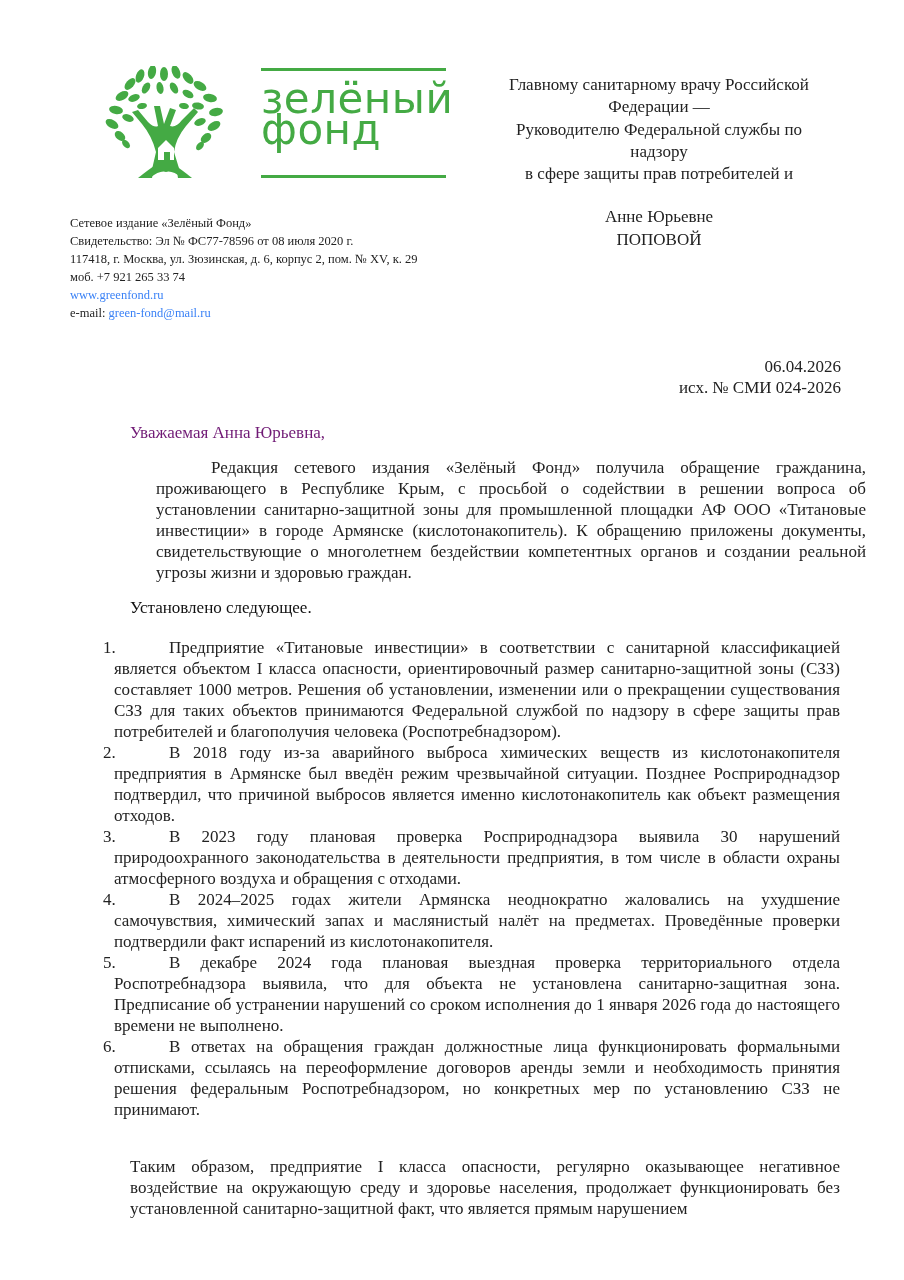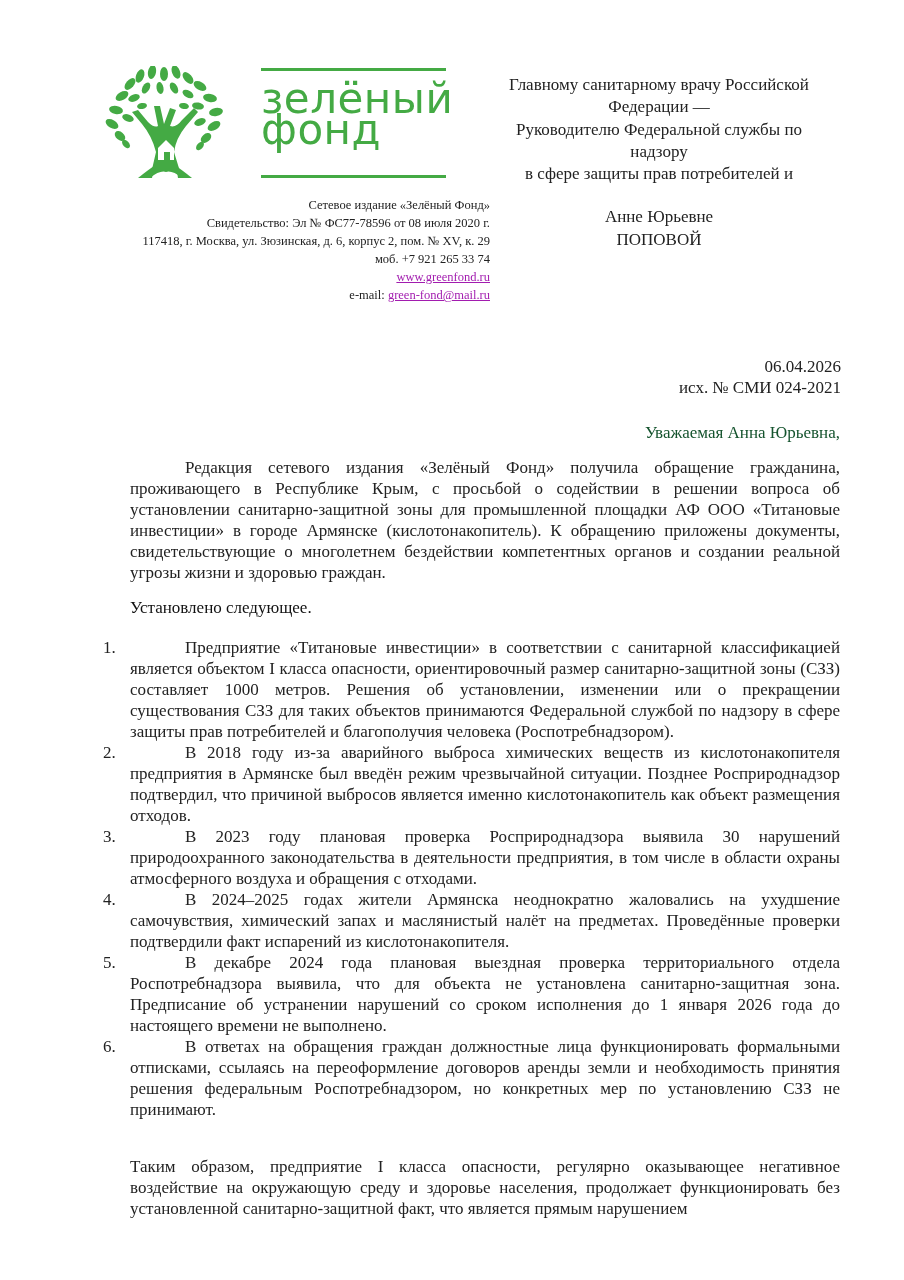--- a/index.html
+++ b/index.html
@@ -18,56 +18,56 @@
     .logo-rule.bottom { top: 107px; }
     .logo-text {
       position: absolute; left: 0; font-family: "DejaVu Sans", sans-serif;
       color: #44aa44; font-size: 42px; line-height: 42px; letter-spacing: 0.5px;
     }
     .logo-text.l1 { top: 10px; }
     .logo-text.l2 { top: 41px; }
 
     
     .publisher {
-      position: absolute; left: 70px; top: 196px; width: 420px;
-      text-align: right; font-size: 12.5px; line-height: 18px; color: #222;
+      position: absolute; left: 70px; top: 214px; width: 420px;
+      text-align: left; font-size: 12.5px; line-height: 18px; color: #222;
     }
-    .publisher a { color: #a21caf; text-decoration: underline; }
+    .publisher a { color: #3b82f6; }
 
     
     .addressee {
       position: absolute; right: 55px; top: 74px; width: 380px;
       text-align: center; font-size: 17px; line-height: 22.3px; color: #222;
     }
     .addressee .gap { height: 21px; }
 
     
     .dateblock {
       position: absolute; right: 63px; top: 356px; width: 300px;
       text-align: right; font-size: 17px; line-height: 21px; color: #222;
     }
 
     
     .salutation {
       position: absolute; left: 130px; width: 710px; top: 422px;
-      text-align: right; font-size: 17px; line-height: 21px; color: #14532d;
+      text-align: left; font-size: 17px; line-height: 21px; color: #701a75;
     }
     .body-text {
       position: absolute; left: 130px; width: 710px;
       font-size: 17px; line-height: 21px; text-align: justify; color: #222;
     }
     .indent { text-indent: 55px; }
-    .intro { top: 457px; }
+    .intro { top: 457px; margin-left: 26px; }
     .heading-bold { position: absolute; left: 130px; top: 597px; font-weight: normal; font-size: 17px; line-height: 21px; color: #111; }
 
     .list { position: absolute; left: 103px; top: 637px; width: 737px; }
     .list-item { position: relative; }
     .list-num { position: absolute; left: 0; top: 0; font-size: 17px; line-height: 21px; color: #222; }
     .list-text {
-      margin-left: 27px; font-size: 17px; line-height: 21px; text-align: justify;
+      margin-left: 11px; font-size: 17px; line-height: 21px; text-align: justify;
       text-indent: 55px; color: #222;
     }
     .conclusion { top: 1156px; }
   </style>
 </head>
 <body>
 
 <div class="page">
 
   <svg class="logo-tree" viewBox="0 0 124 112">
@@ -134,21 +134,21 @@
     <div>Руководителю Федеральной службы по</div>
     <div>надзору</div>
     <div>в сфере защиты прав потребителей и</div>
     <div class="gap"></div>
     <div>Анне Юрьевне</div>
     <div>ПОПОВОЙ</div>
   </div>
 
   <div class="dateblock">
     <div>06.04.2026</div>
-    <div>исх. № СМИ 024-2021</div>
+    <div>исх. № СМИ 024-2026</div>
   </div>
 
   <div class="salutation">Уважаемая Анна Юрьевна,</div>
 
   <div class="body-text indent intro">Редакция сетевого издания «Зелёный Фонд» получила обращение гражданина, проживающего в Республике Крым, с просьбой о содействии в решении вопроса об установлении санитарно-защитной зоны для промышленной площадки АФ ООО «Титановые инвестиции» в городе Армянске (кислотонакопитель). К обращению приложены документы, свидетельствующие о многолетнем бездействии компетентных органов и создании реальной угрозы жизни и здоровью граждан.</div>
 
   <div class="heading-bold">Установлено следующее.</div>
 
   <div class="list">
     <div class="list-item">

